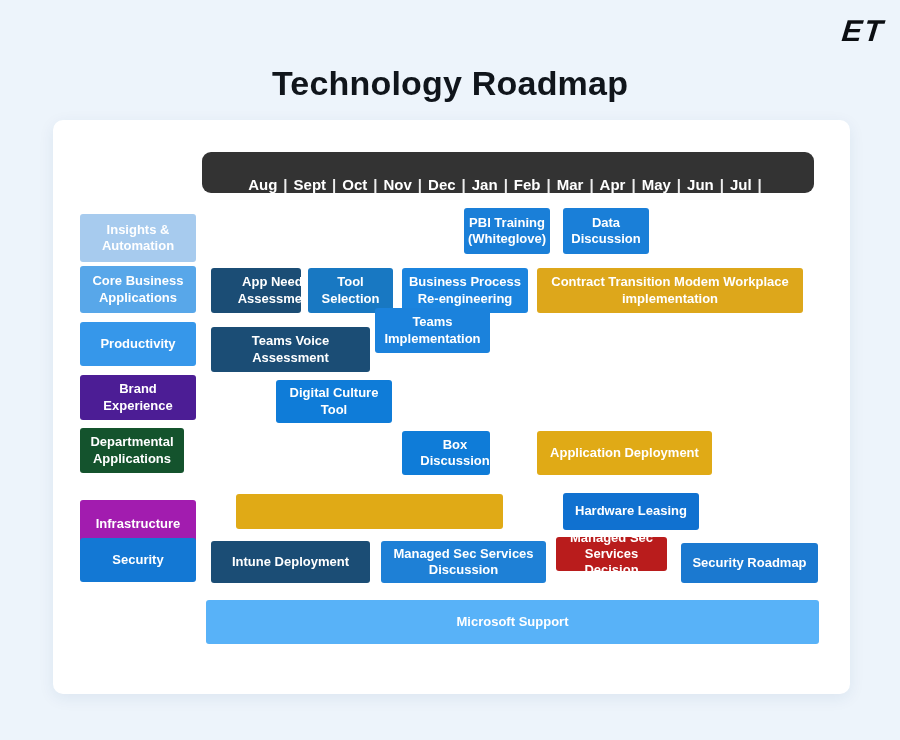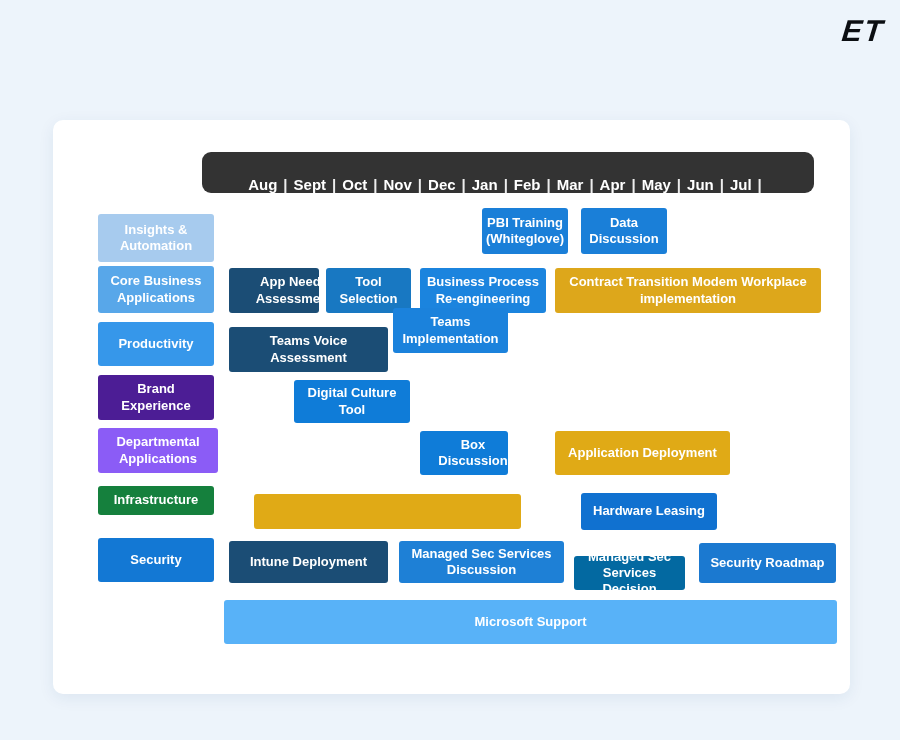--- a/index.html
+++ b/index.html
@@ -26,31 +26,32 @@
   .timeline {
     position:absolute; left:202px; top:152px; width:612px; height:41px;
     background:#333333; border-radius:9px; color:#ffffff;
     display:flex; align-items:flex-end; justify-content:center;
     font-size:15px; font-weight:700; box-sizing:border-box;
   }
   .timeline .sep { margin:0 6px; color:#ededed; font-weight:700; }
   .cat, .bar {
     position:absolute; display:flex; align-items:center; justify-content:center;
     text-align:center; color:#ffffff; font-weight:700; line-height:1.25;
-    border-radius:3px; box-sizing:border-box; padding:0 6px;margin-left:18px;
+    border-radius:3px; box-sizing:border-box; padding:0 6px;
   }
   .cat { font-size:13px; }
   .bar { font-size:13px; }
   .bar.wide { font-size:13px; }
 </style>
 </head>
 <body>
 
 <div class="page">
   <div class="logo">ET</div>
+  <h1 class="title">Technology Roadmap</h1>
   <div class="card"></div>
   <div class="timeline" id="timeline">
       <span>Aug</span>
       <span class="sep">|</span>
       <span>Sept</span>
       <span class="sep">|</span>
       <span>Oct</span>
       <span class="sep">|</span>
       <span>Nov</span>
       <span class="sep">|</span>
@@ -69,37 +70,37 @@
       <span>Jun</span>
       <span class="sep">|</span>
       <span>Jul</span>
       <span class="sep">|</span>
     </div>
   <div id="categories">
       <div class="cat" style="left: 80px; width: 116px; top: 214px; height: 48px; background: rgb(167, 203, 238);">Insights &amp; Automation</div>
       <div class="cat" style="left: 80px; width: 116px; top: 266px; height: 47px; background: rgb(88, 167, 233);">Core Business Applications</div>
       <div class="cat" style="left: 80px; width: 116px; top: 322px; height: 44px; background: rgb(54, 151, 234);">Productivity</div>
       <div class="cat" style="left: 80px; width: 116px; top: 375px; height: 45px; background: #4c1d95;">Brand Experience</div>
-      <div class="cat" style="left: 80px; width: 120px; top: 428px; height: 45px; background: #8b5cf6;">Departmental Applications</div>
-      <div class="cat" style="left: 80px; width: 116px; top: 486px; height: 29px; background: #15803d;">Infrastructure</div>
+      <div class="cat" style="left: 80px; width: 104px; top: 428px; height: 45px; background: #14532d;">Departmental Applications</div>
+      <div class="cat" style="left: 80px; width: 116px; top: 500px; height: 48px; background: #a21caf;">Infrastructure</div>
       <div class="cat" style="left: 80px; width: 116px; top: 538px; height: 44px; background: rgb(19, 120, 212);">Security</div>
     </div>
   <div id="bars">
       <div class="bar" style="left: 464px; top: 208px; width: 86px; height: 46px; background: rgb(26, 127, 216);">PBI Training (Whiteglove)</div>
       <div class="bar" style="left: 563px; top: 208px; width: 86px; height: 46px; background: rgb(26, 127, 216);">Data Discussion</div>
       <div class="bar" style="left: 211px; top: 268px; width: 90px; height: 45px; background: rgb(27, 77, 117); padding-left: 46px;">App Needs Assessment</div>
       <div class="bar" style="left: 308px; top: 268px; width: 85px; height: 45px; background: rgb(24, 120, 194);">Tool Selection</div>
       <div class="bar" style="left: 402px; top: 268px; width: 126px; height: 45px; background: rgb(27, 132, 222);">Business Process Re-engineering</div>
       <div class="bar" style="left: 537px; top: 268px; width: 266px; height: 45px; background: rgb(221, 167, 27);">Contract Transition Modem Workplace implementation</div>
       <div class="bar" style="left: 211px; top: 327px; width: 159px; height: 45px; background: rgb(27, 77, 117);">Teams Voice Assessment</div>
       <div class="bar" style="left: 375px; top: 308px; width: 115px; height: 45px; background: rgb(27, 130, 220);">Teams Implementation</div>
       <div class="bar" style="left: 276px; top: 380px; width: 116px; height: 43px; background: rgb(15, 124, 216);">Digital Culture Tool</div>
       <div class="bar" style="left: 402px; top: 431px; width: 88px; height: 44px; background: rgb(15, 124, 216); padding-left: 24px;">Box Discussion</div>
       <div class="bar" style="left: 537px; top: 431px; width: 175px; height: 44px; background: rgb(224, 170, 22);">Application Deployment</div>
       <div class="bar" style="left: 236px; top: 494px; width: 267px; height: 35px; background: rgb(224, 170, 22);"></div>
       <div class="bar" style="left: 563px; top: 493px; width: 136px; height: 37px; background: rgb(16, 113, 208);">Hardware Leasing</div>
       <div class="bar" style="left: 211px; top: 541px; width: 159px; height: 42px; background: rgb(27, 77, 117);">Intune Deployment</div>
       <div class="bar" style="left: 381px; top: 541px; width: 165px; height: 42px; background: rgb(30, 128, 214);">Managed Sec Services Discussion</div>
-      <div class="bar" style="left: 556px; top: 556px; width: 111px; height: 34px; background: #0369a1;">Managed Sec Services Decision</div>
+      <div class="bar" style="left: 556px; top: 537px; width: 111px; height: 34px; background: #b91c1c;">Managed Sec Services Decision</div>
       <div class="bar" style="left: 681px; top: 543px; width: 137px; height: 40px; background: rgb(27, 121, 208);">Security Roadmap</div>
       <div class="bar wide" style="left: 206px; top: 600px; width: 613px; height: 44px; background: rgb(88, 178, 248);">Microsoft Support</div>
     </div>
 </div>
 
 </body></html>

